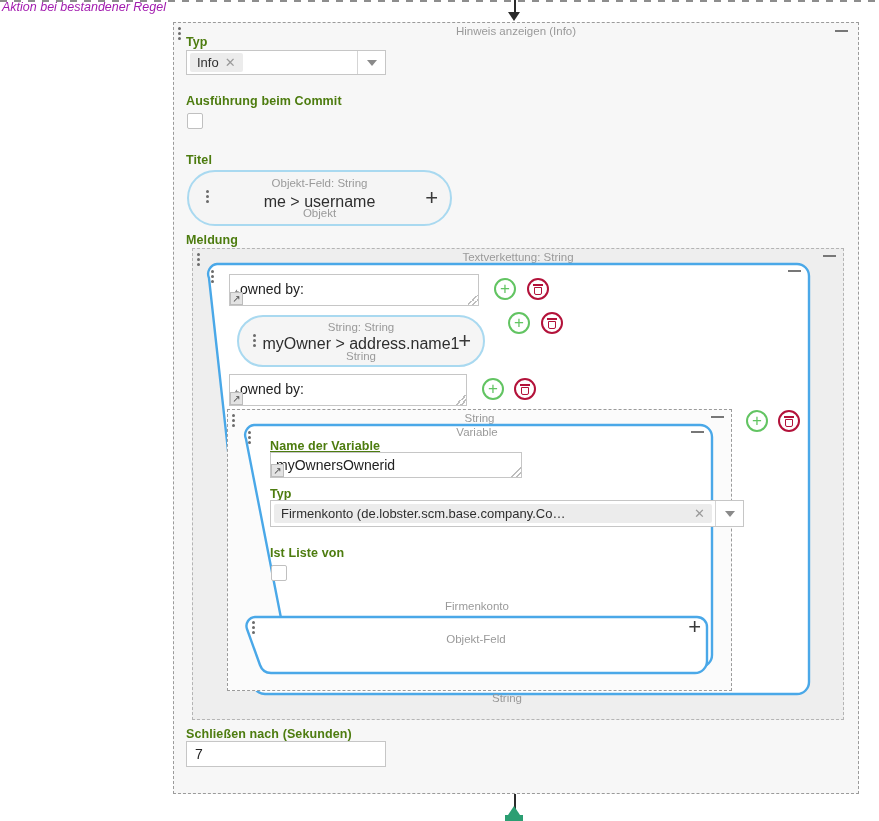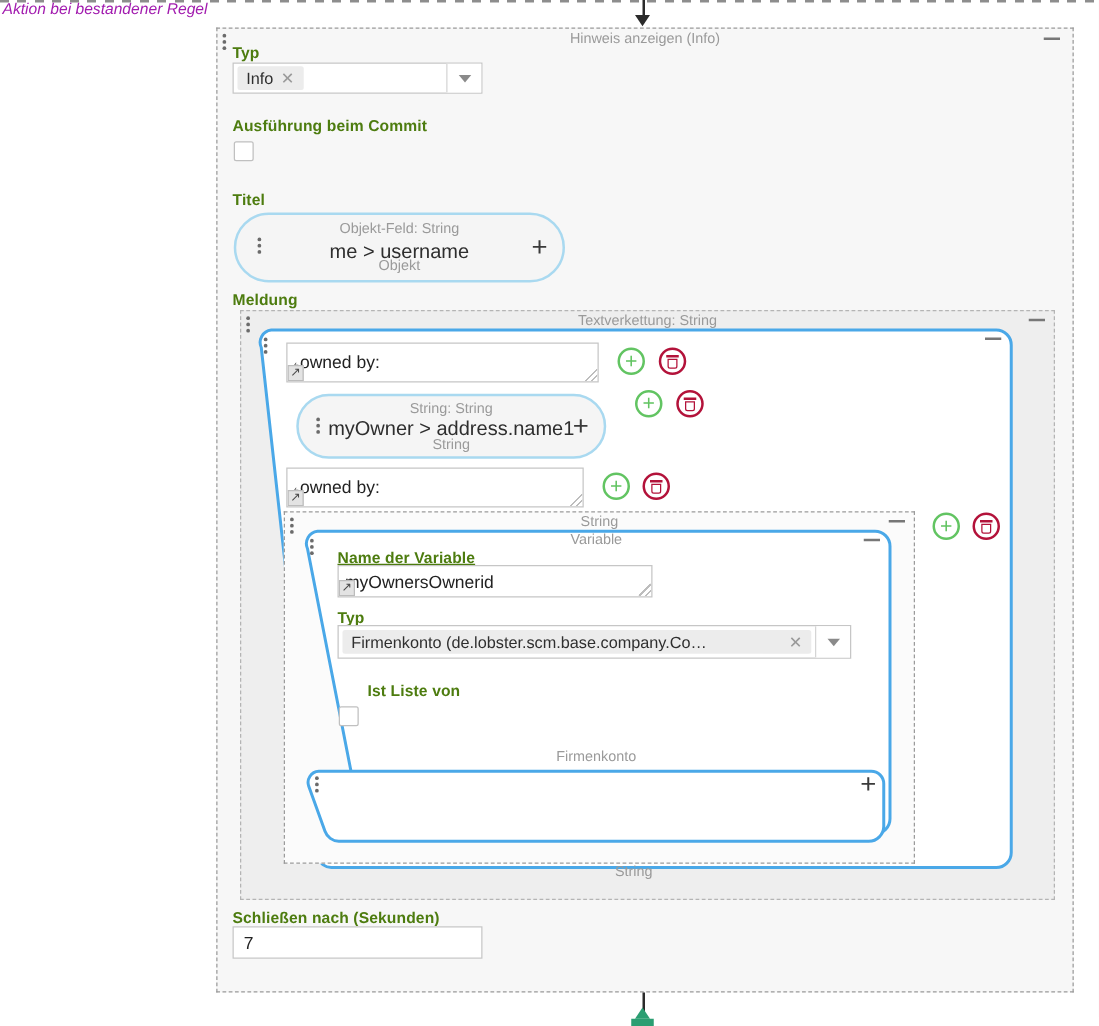--- a/index.html
+++ b/index.html
@@ -320,46 +320,47 @@
   </div>
 
   <div class="lbl-green" style="position:absolute;left:270px;top:439px;text-decoration:underline;">Name der Variable</div>
   <div class="ta" style="left:270px;top:452px;width:252px;height:26px;">
     <span>myOwnersOwnerid</span>
     <span class="exp">↗</span>
     <span class="grip"></span>
   </div>
 
   <div class="lbl-green" style="position:absolute;left:270px;top:487px;">Typ</div>
-  <div class="sel" style="left:270px;top:500px;width:411px;height:27px;">
+  <div class="sel" style="left:270px;top:500px;width:474px;height:27px;">
     <div class="body">
       <span class="chip" style="width:100%;justify-content:space-between;">
         <span class="txt">Firmenkonto (de.lobster.scm.base.company.Co…</span>
         <span class="x">✕</span>
       </span>
     </div>
     <div class="arrow">
         <span class="caret"></span>
       </div>
   </div>
 
-  <div class="lbl-green" style="position:absolute;left:270px;top:546px;padding-left:24px;">Ist Liste von</div>
+  <div class="lbl-green" style="position:absolute;left:270px;top:546px;">Ist Liste von</div>
   <div class="cbox" style="left:271px;top:565px;"></div>
 
   <div style="position:absolute;left:240px;top:600px;width:474px;text-align:center;color:#9a9a9a;font-size:11.5px;">Firmenkonto</div>
 
   <div class="taper" style="left:243px;top:615px;width:466px;height:62px;">
     <svg width="466" height="62" viewBox="0 0 466 62">
       <path d="M12 2 H454 a10 10 0 0 1 10 10 V46 a12 12 0 0 1 -12 12 H28 a12 12 0 0 1 -11 -8 L4 14 a9 9 0 0 1 8 -12 Z" fill="#ffffff" stroke="#4aa8e8" stroke-width="2.4"></path>
     </svg>
     <div class="dots" style="left:9px;top:6px;">
         <i></i>
         <i></i>
         <i></i>
       </div>
+    <div class="cap" style="top:18px;">Objekt-Feld</div>
     <div class="plus" style="right:8px;top:2px;">+</div>
   </div>
 
   <div class="lbl-green" style="position:absolute;left:186px;top:727px;">Schließen nach (Sekunden)</div>
   <div class="tinput" style="left:186px;top:741px;width:200px;height:26px;">
     <span>7</span>
   </div>
 
   <div class="conn" style="left:514px;top:794px;height:20px;"></div>
   <div class="arrow-up-green" style="left:508px;top:806px;"></div>

